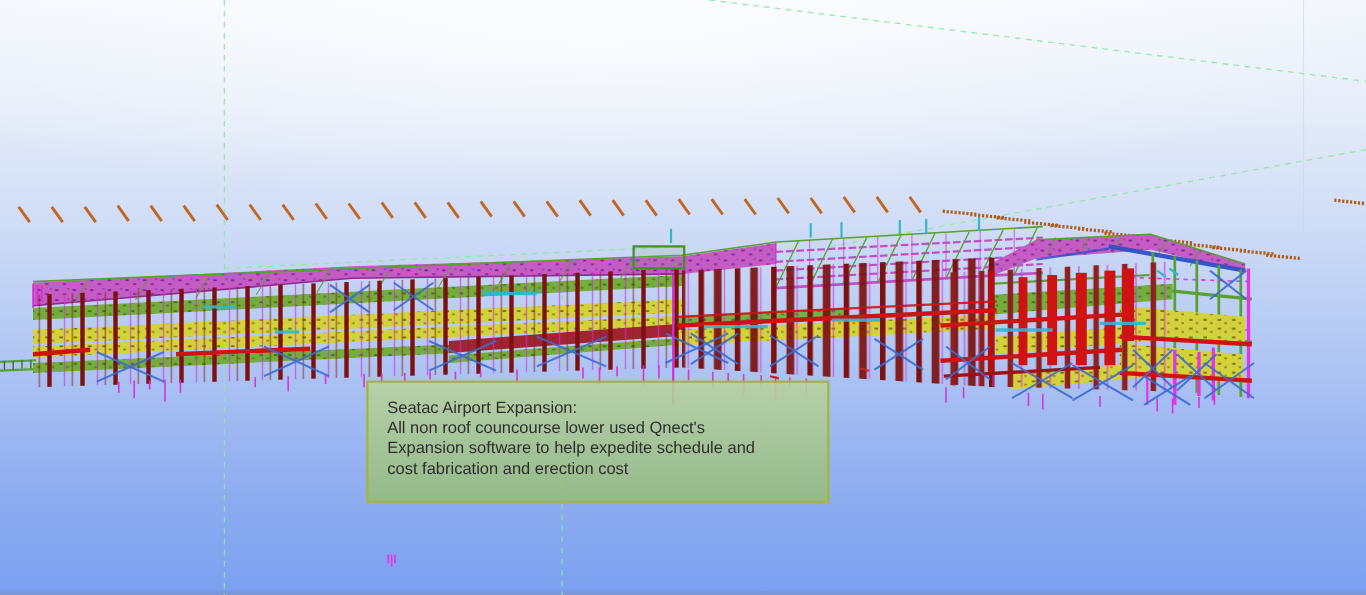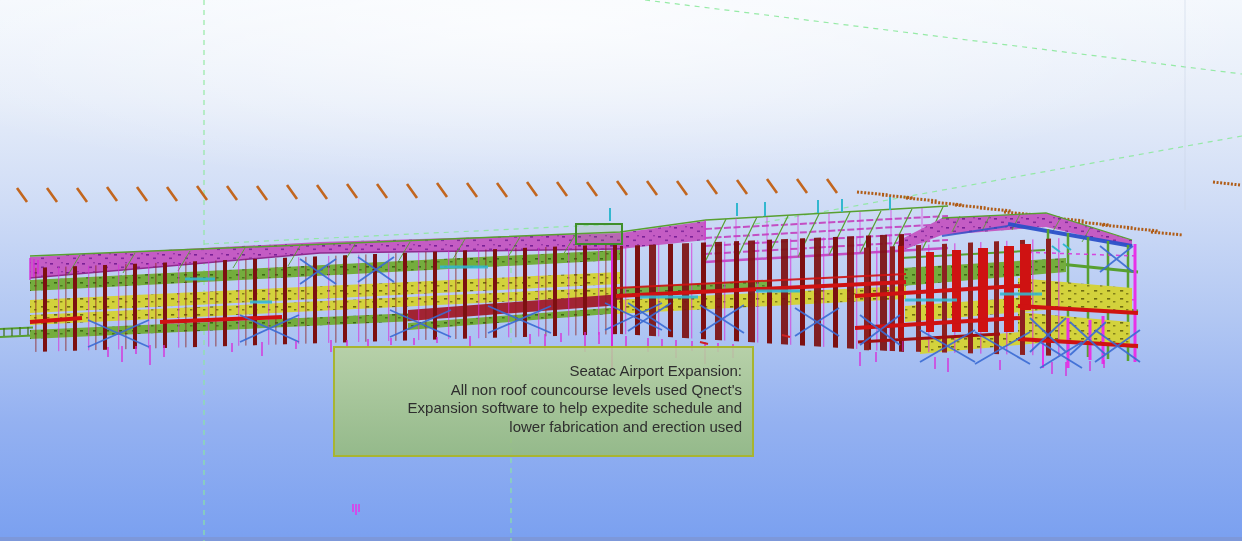--- a/index.html
+++ b/index.html
@@ -1,17 +1,17 @@
 <!DOCTYPE html>
 <html style="--c-sky_top: #f4f8fd; --c-sky_mid: #b3c8f3; --c-sky_bottom: #7aa0f0; --c-ground_strip: #7d98d8; --c-grid_green: #8ce99c; --c-faint_grid: #c8d4e6; --c-deck_magenta: #c45cc4; --c-deck_dark: #7a2096; --c-deck_edge_green: #58a030; --c-beam_green: #74ad3d; --c-beam_green_dark: #3c6b14; --c-floor_yellow: #d3d23c; --c-floor_yellow_dark: #6e6c10; --c-fascia_crimson: #a12433; --c-column_darkred: #7d1010; --c-column_maroon: #8d2020; --c-red_bright: #cf1212; --c-red_dark: #a01010; --c-brace_blue: #3a6ad4; --c-roof_edge_blue: #2b50c8; --c-cyan: #33b7cf; --c-magenta_rod: #d92ad9; --c-magenta_column: #e832e8; --c-skeleton_chord: #c34ec3; --c-orange_tick: #c2661f; --c-orange_text: #b05c16; --c-box_border: #a8b530; --c-box_fill_top: rgba(184,210,158,0.88); --c-box_fill_bottom: rgba(150,188,121,0.85); --c-box_text: #2e2e2e;"><head>
 <meta charset="utf-8">
 <style>
   html,body{margin:0;padding:0;background:#fff;}
   .stage{position:relative;width:1242px;height:541px;overflow:hidden;
-         font-family:"Liberation Sans",sans-serif;text-align:right;}
+         font-family:"Liberation Sans",sans-serif;}
   .stage svg{position:absolute;left:0;top:0;}
 
   
   .s-top{stop-color:var(--c-sky_top,#f4f8fd);}
   .s-m1{stop-color:#e6edf9;}
   .s-m2{stop-color:#cfdcf6;}
   .s-mid{stop-color:var(--c-sky_mid,#b3c8f3);}
   .s-m3{stop-color:#94b1f1;}
   .s-bot{stop-color:var(--c-sky_bottom,#7aa0f0);}
 
@@ -214,17 +214,17 @@
     </g>
 
     <path stroke="#cc2222" stroke-width="2" fill="none" d="M700 342l8 2M782 335l8 2"></path>
   </g>
 
   <path stroke="var(--c-magenta_column,#e832e8)" stroke-width="1.5" fill="none" d="M353 504v8M359 504v8M356 504v11"></path>
 </svg>
 
 <div class="note">
   <div>Seatac Airport Expansion:</div>
-  <div>All non roof councourse levels used Qnect's</div>
+  <div>All non roof councourse lower used Qnect's</div>
   <div>Expansion software to help expedite schedule and</div>
-  <div>lower fabrication and erection used</div>
+  <div>cost fabrication and erection cost</div>
 </div>
 </div>
 
 </body></html>

